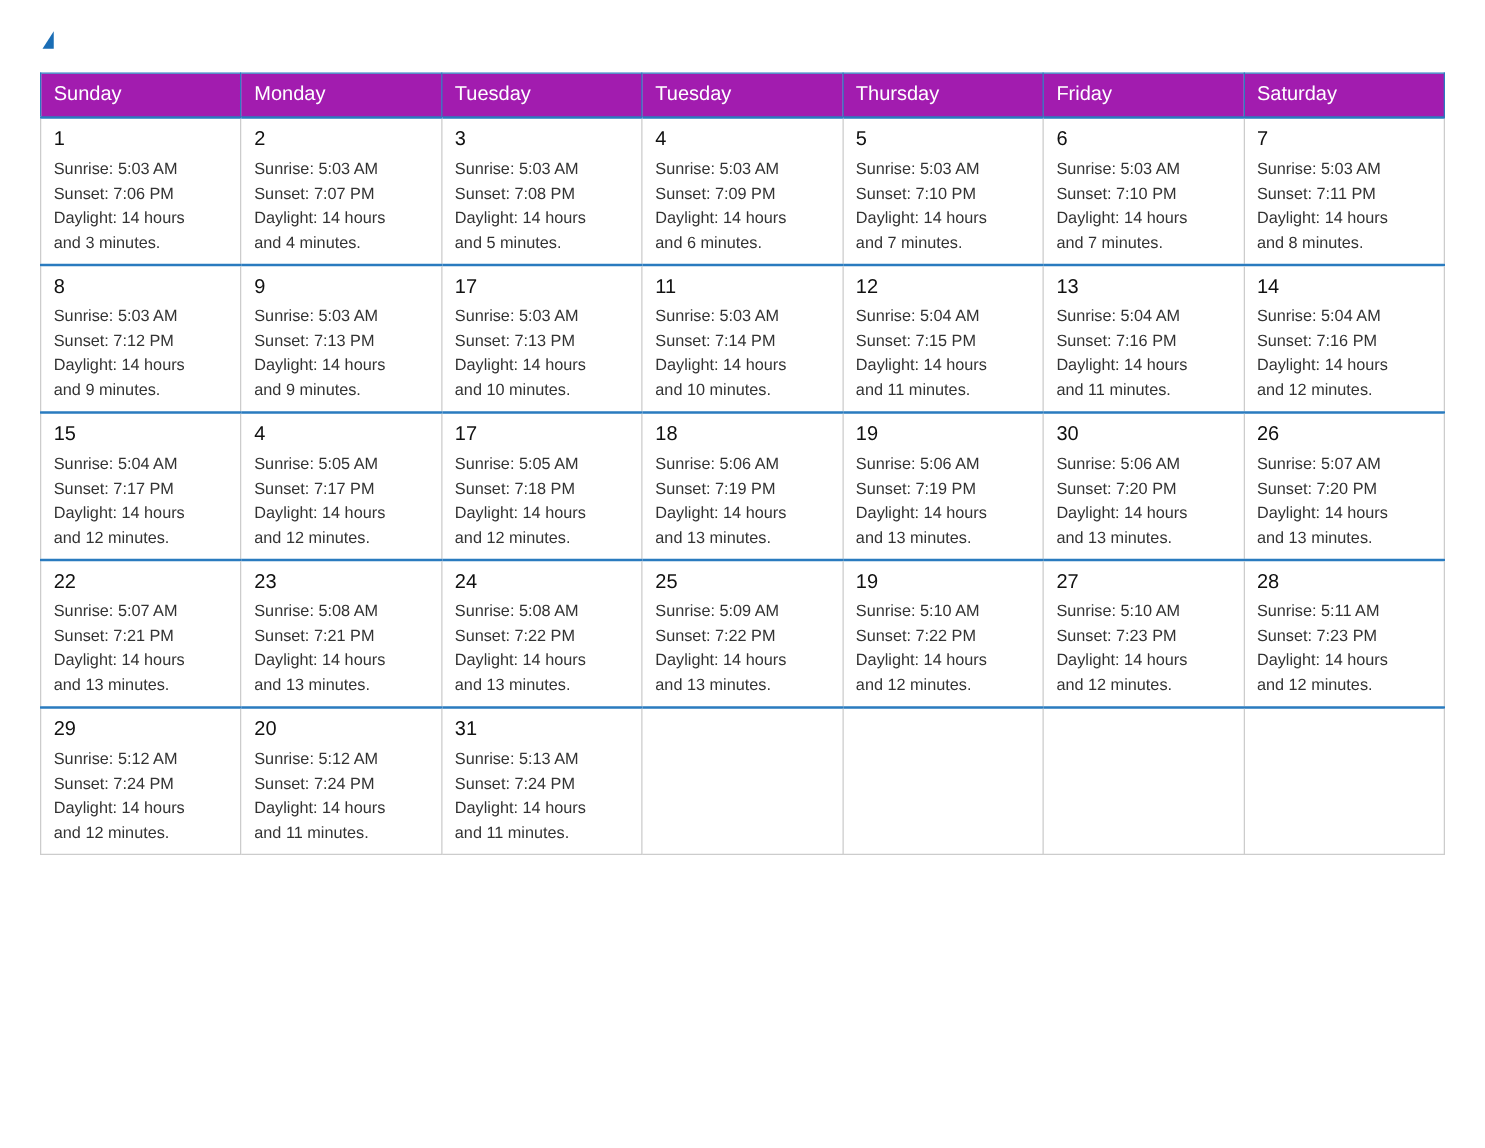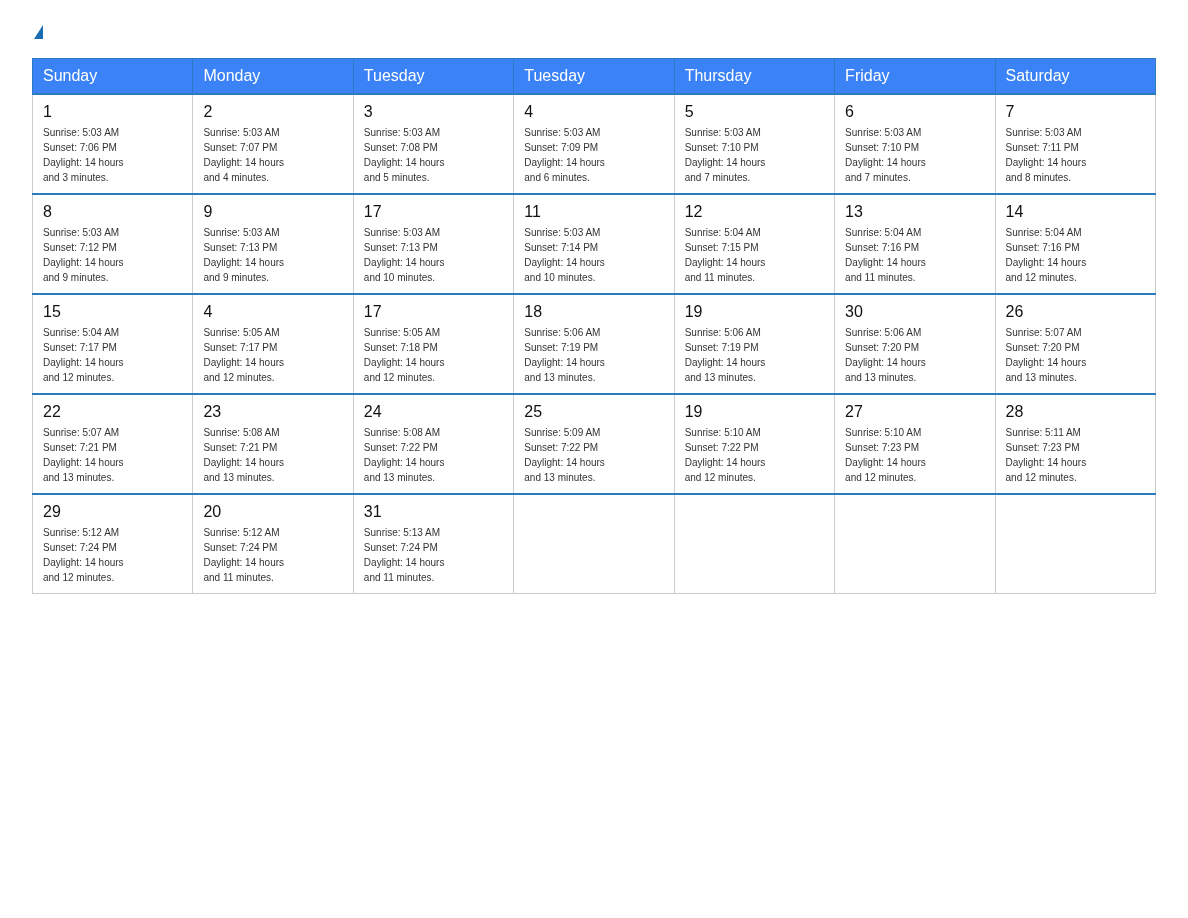--- a/index.html
+++ b/index.html
@@ -63,21 +63,21 @@
       font-size: 20px;
       color: #444;
       margin-top: 4px;
     }
     .calendar-table {
       width: 100%;
       border-collapse: collapse;
       margin-top: 16px;
     }
     .calendar-table th {
-      background-color: #3b82f6;
+      background-color: #a21caf;
       color: #fff;
       font-size: 16px;
       font-weight: normal;
       padding: 8px 10px;
       text-align: left;
       border: 1px solid #2a7bbf;
     }
     .calendar-table td {
       vertical-align: top;
       padding: 8px 10px;
@@ -92,21 +92,21 @@
       border-top: 2px solid #2a7bbf;
     }
     .day-number {
       font-size: 16px;
       font-weight: normal;
       color: #111;
       margin-bottom: 4px;
       display: block;
     }
     .day-info {
-      font-size: 10px;
+      font-size: 13px;
       line-height: 1.5;
       color: #333;
     }
     .empty-cell {
       background: #fff;
     }
   </style>
 </head>
 <body>
 

